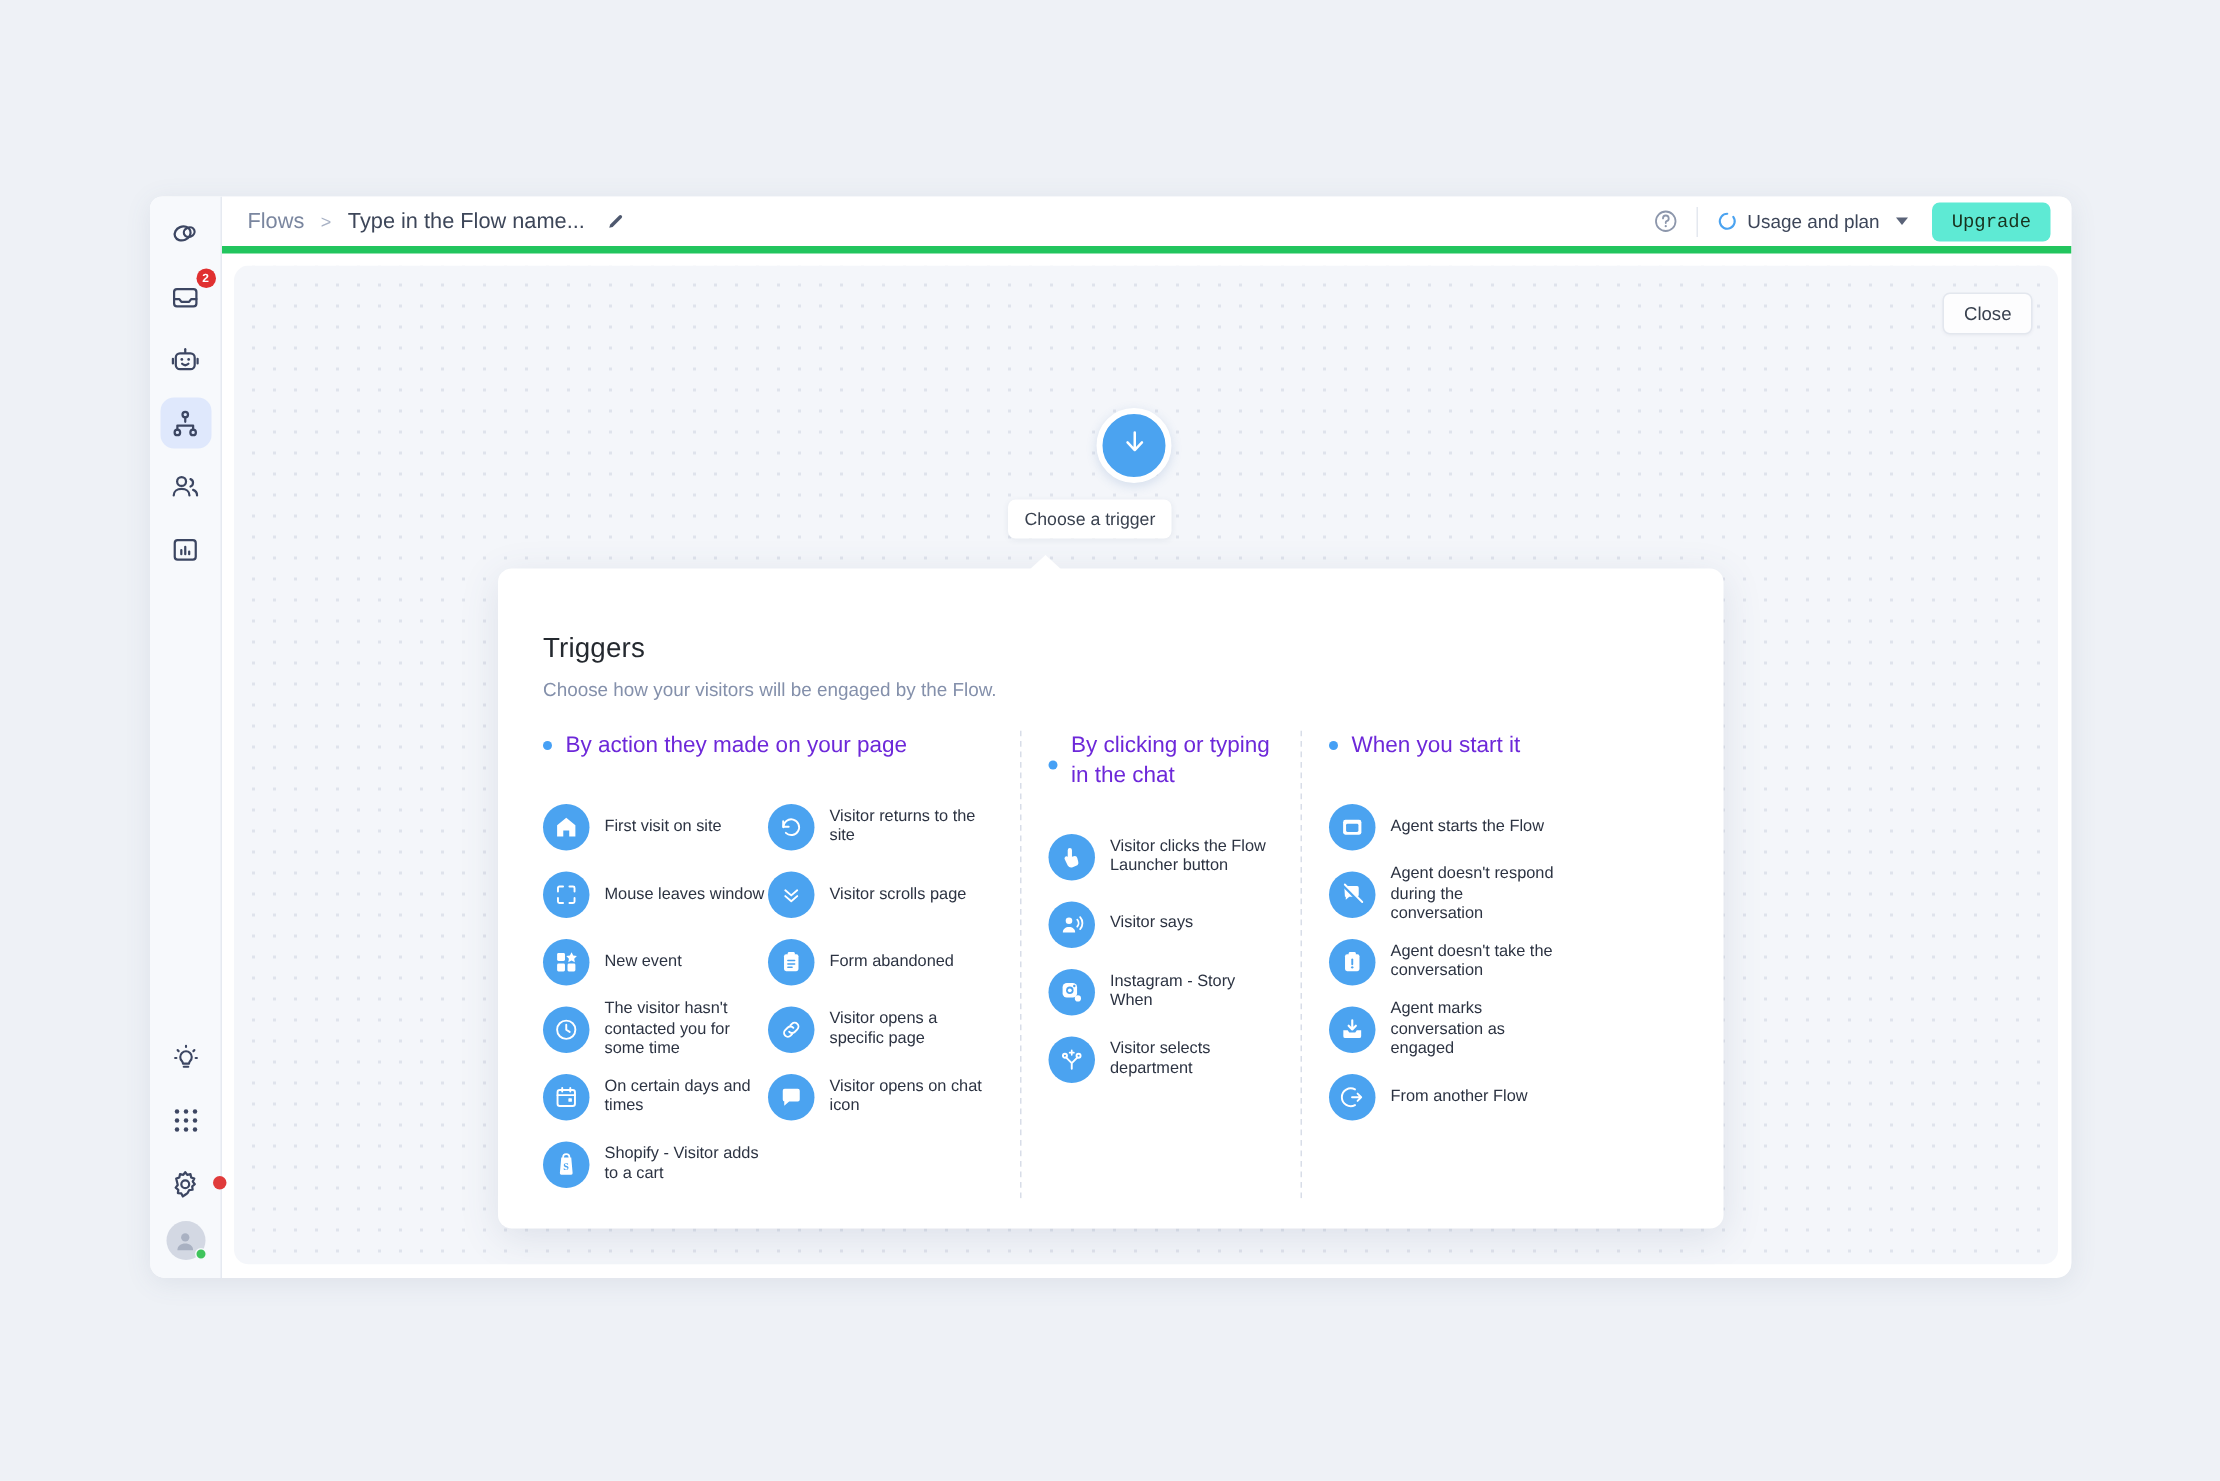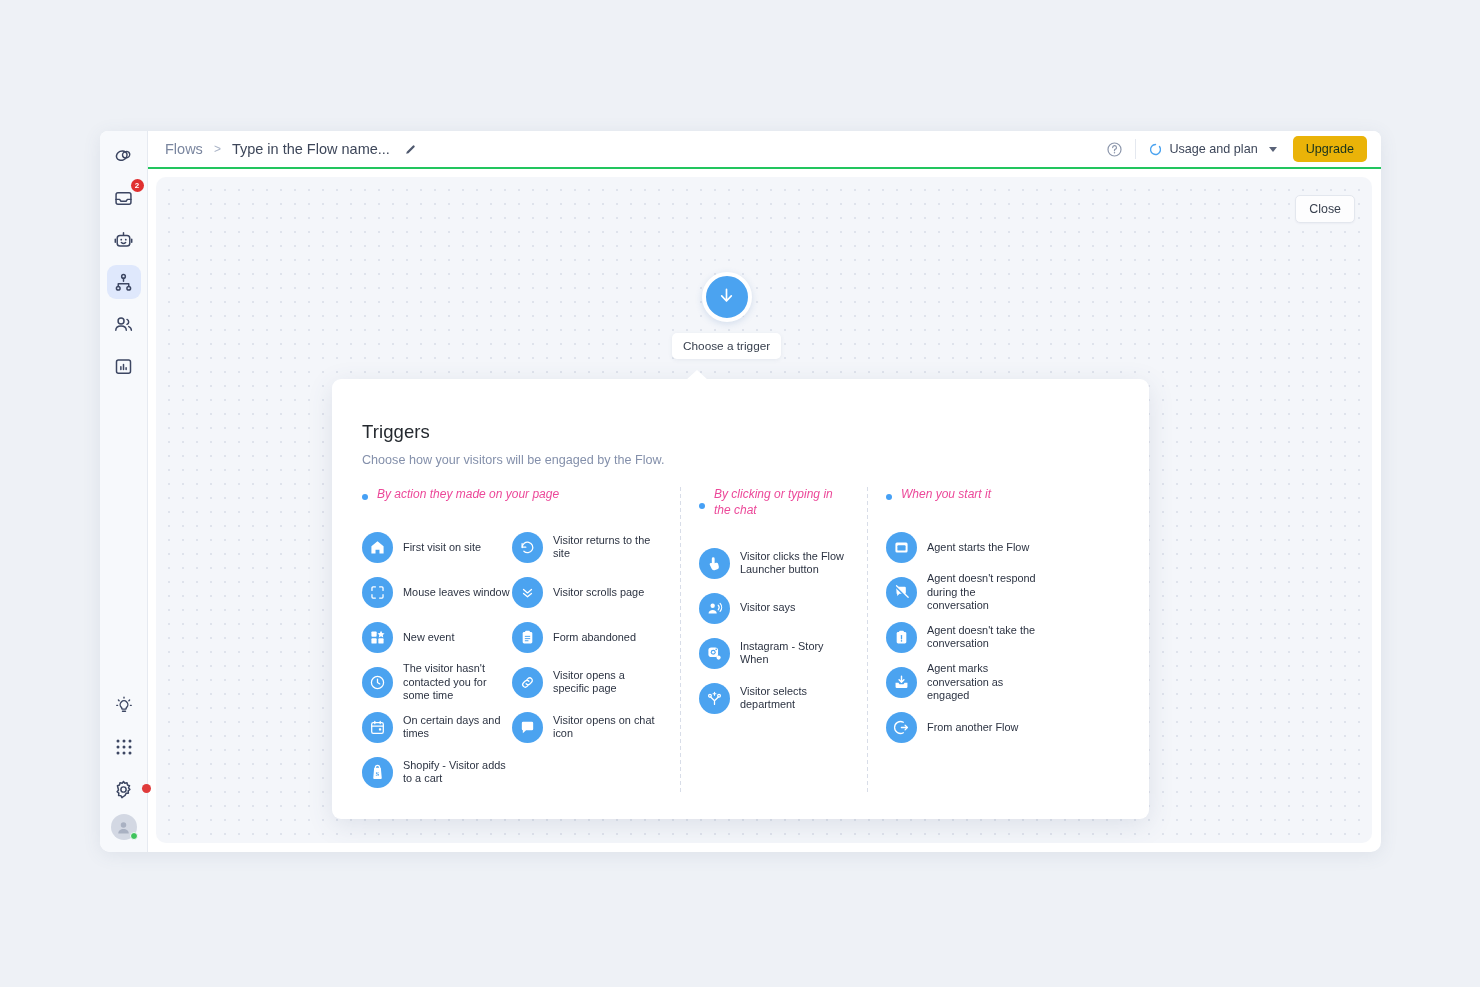--- a/index.html
+++ b/index.html
@@ -71,44 +71,44 @@
 
   
   #main { flex: 1 1 auto; position: relative; display: flex; flex-direction: column; }
 
   
   #topbar {
     height: 38px; flex: none;
     display: flex; align-items: center;
     padding: 0 14px 0 17px;
     background: #ffffff;
-    border-bottom: 2px solid #22c55e;
+    border-bottom: 5px solid #22c55e;
   }
   #breadcrumb { display: flex; align-items: center; gap: 11px; }
   .crumb-link {
     font-size: 14.5px; color: #7a869f; cursor: pointer;
   }
   .crumb-sep { font-size: 12px; color: #a8b2c5; }
   .crumb-current { font-size: 14.5px; color: #3d4659; cursor: text; }
   #edit-name-icon { margin-left: 3px; cursor: pointer; display:flex; }
   #topbar-right { margin-left: auto; display: flex; align-items: center; gap: 0; }
   #help-icon { cursor: pointer; display:flex; margin-right: 12px;}
   .topbar-divider { width: 1px; height: 20px; background: #e4e8ef; margin-right: 13px; }
   #usage-plan {
     display: flex; align-items: center; gap: 7px;
     font-size: 12.6px; color: #3d4659; cursor: pointer;
     margin-right: 16px;
   }
   #usage-ring { width: 13px; height: 13px; flex:none; }
   .caret { width: 0; height: 0; border-left: 4.5px solid transparent;
     border-right: 4.5px solid transparent; border-top: 5px solid #5a6378; margin-left: 4px;}
   #upgrade-btn {
-    background: #eab308; color: #18331f;
+    background: #5eead4; color: #18331f;
     border: none; border-radius: 5px;
-    font-size: 12.6px; font-family: Liberation Sans, sans-serif;
+    font-size: 12.6px; font-family: Liberation Mono, monospace;
     padding: 6px 13px; cursor: pointer;
   }
 
   
   #canvas {
     flex: 1 1 auto; position: relative;
     margin: 8px 9px 9px 8px;
     border-radius: 10px;
     background-color: #f4f6fa;
     background-image: radial-gradient(#dfe3ec 1.1px, transparent 1.2px);
@@ -121,21 +121,21 @@
     background: #fdfdfe; border: 1px solid #e3e7ee;
     border-radius: 5px; font-size: 12.4px; color: #39414f;
     font-family: inherit;
     padding: 6px 13px; cursor: pointer;
     box-shadow: 0 1px 2px rgba(70,85,120,0.05);
   }
 
   
   #start-node {
     position: absolute; left: 516px; top: 95px;
-    display: flex; flex-direction: column; align-items: center;
+    display: flex; flex-direction: column; align-items: flex-end;
   }
   #trigger-circle {
     width: 50px; height: 50px; border-radius: 50%;
     background: #4ba3f0;
     border: 4px solid #ffffff;
     display: flex; align-items: center; justify-content: center;
     box-shadow: 0 2px 7px rgba(60,110,180,0.18);
     cursor: pointer;
   }
   #trigger-label {
@@ -172,21 +172,21 @@
   }
   .group { position: relative; }
   .group-heading {
     display: flex; align-items: flex-start; gap: 9px;
     margin-bottom: 8px;
   }
   .group-bullet {
     width: 6px; height: 6px; border-radius: 50%;
     background: #46a0f5; flex: none; margin-top: 7px;
   }
-  .group-title { font-size: 12px; color: #ec4899; line-height: 1.32; font-style: italic; }
+  .group-title { font-size: 15px; color: #6d28d9; line-height: 1.32; }
   .group-cols { display: flex; }
   .trig-col { display: flex; flex-direction: column; }
 
   .trigger-item {
     display: flex; align-items: center; gap: 10px;
     width: 150px; height: 45px;
     cursor: pointer;
   }
   .trig-icon {
     width: 31px; height: 31px; border-radius: 50%;

